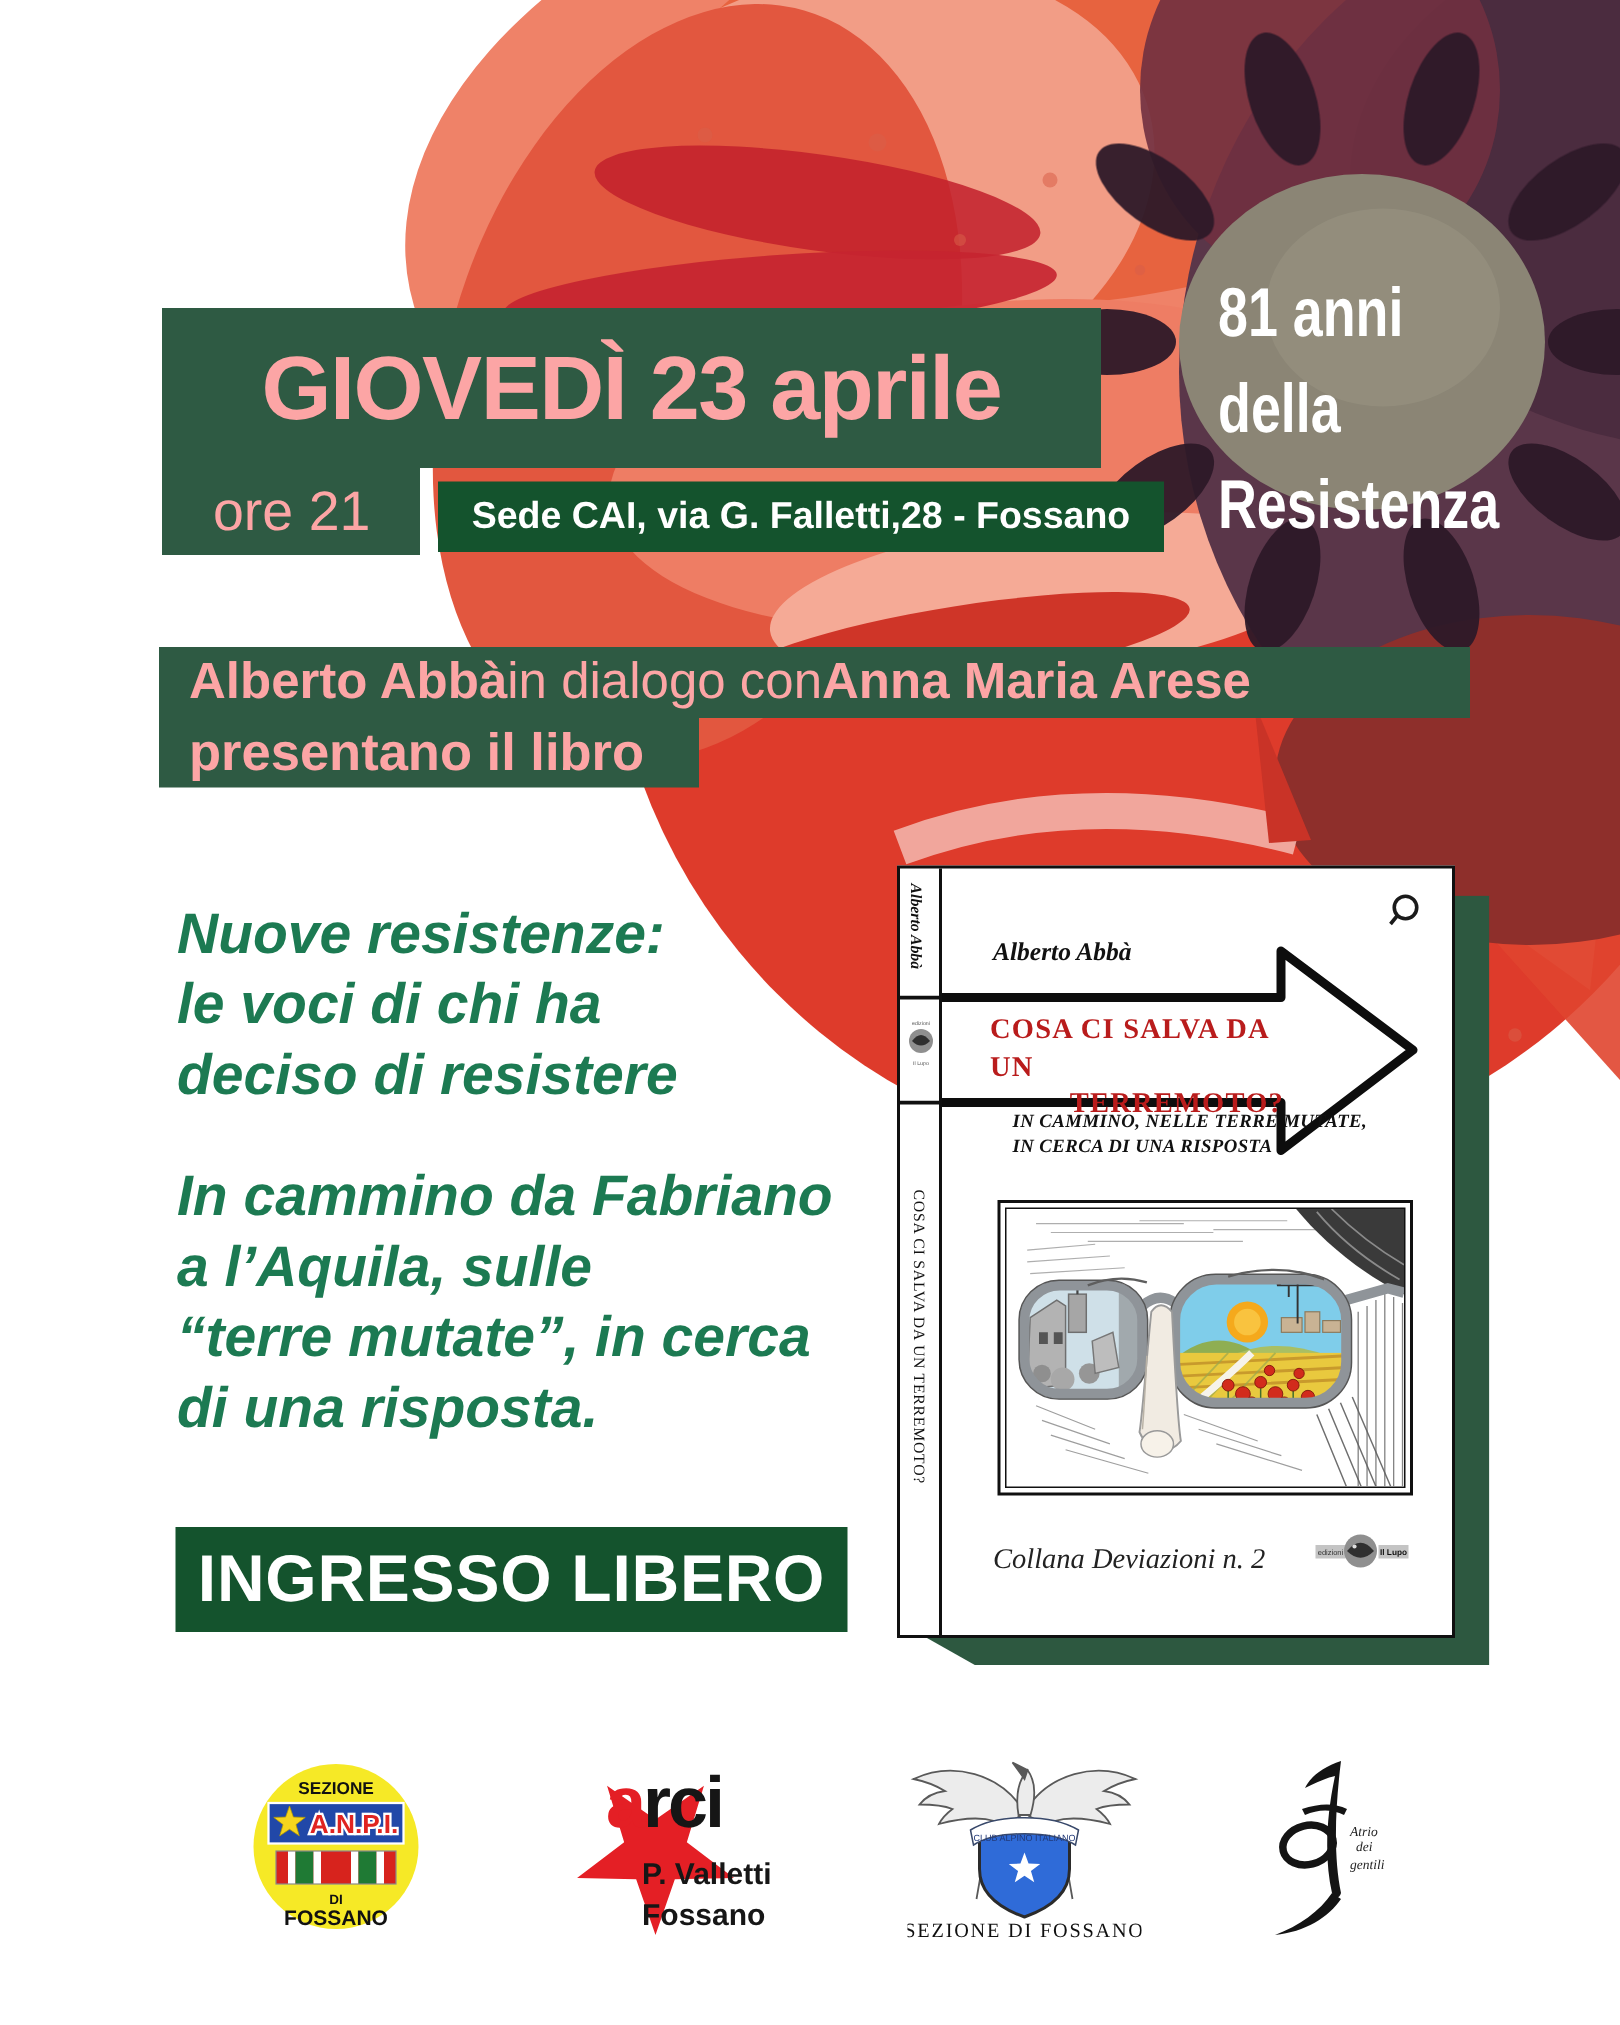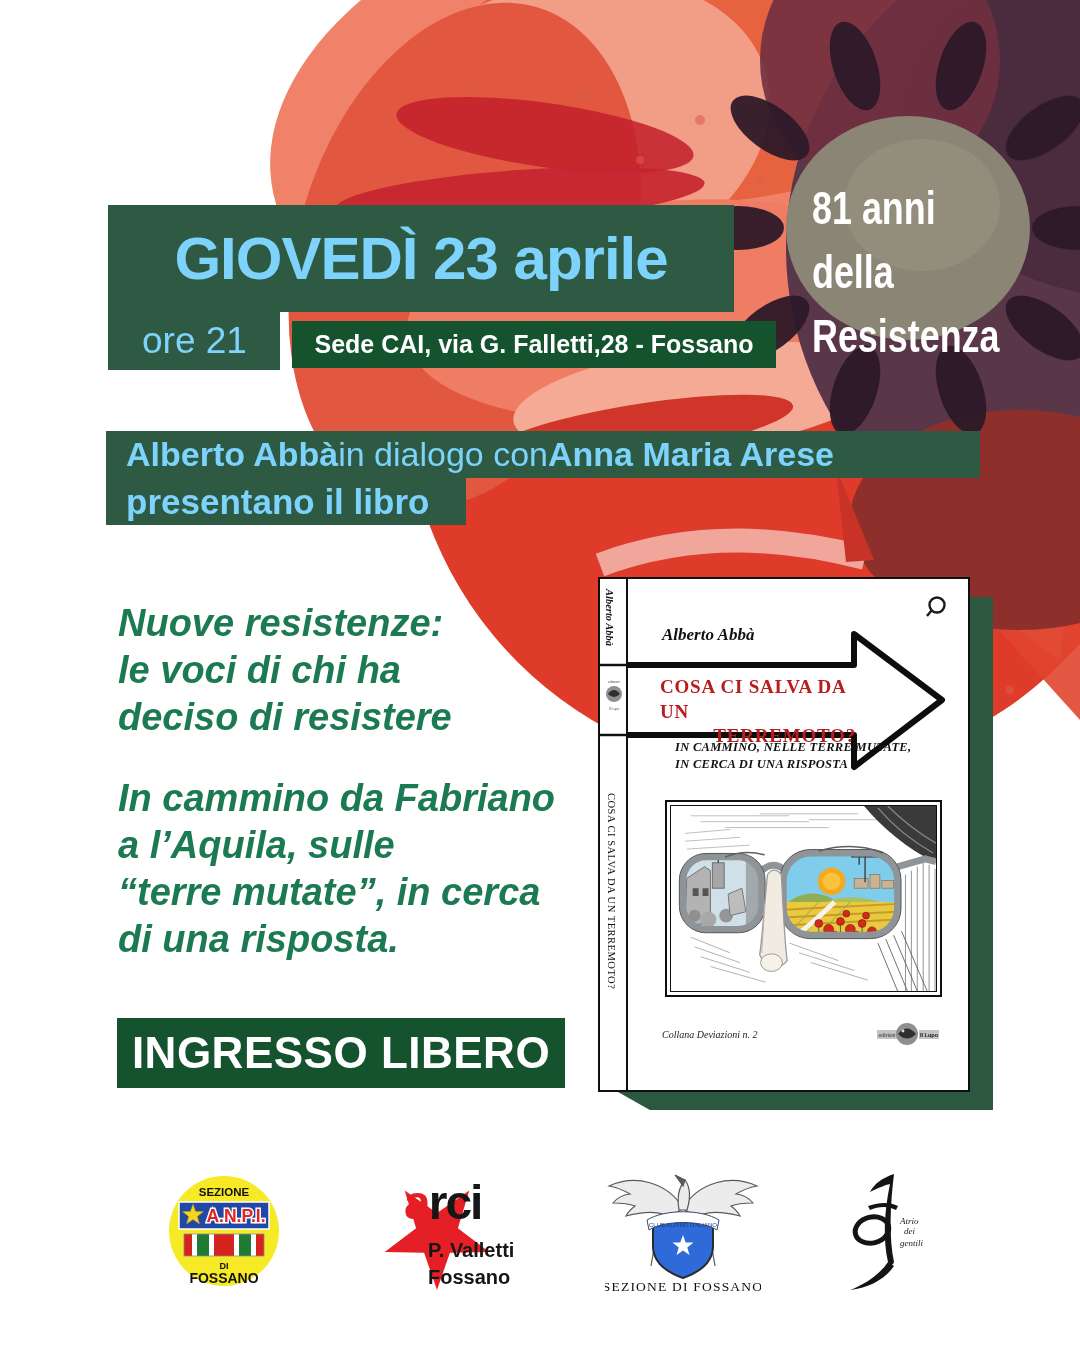--- a/index.html
+++ b/index.html
@@ -1,20 +1,20 @@
 <!DOCTYPE html>
 <html><head>
 <meta charset="utf-8">
 <style>
   html,body{margin:0;padding:0;background:#ffffff;}
   .poster{position:relative;width:1080px;height:1350px;overflow:hidden;background:#fff;
           font-family:"Liberation Sans",sans-serif;}
   .abs{position:absolute;}
   svg{display:block;}
-  .green-bg{background:#2e5a43;color:#7dd3fc;}
+  .green-bg{background:#2e5a43;color:#fca5a5;}
   .salmon-bg{background:#14532d;color:#fff;}
 
   
   #date-banner{left:108px;top:205px;width:626px;height:107px;display:flex;align-items:center;
                justify-content:center;font-size:60px;font-weight:bold;letter-spacing:-1px;}
   #time-tag{left:108px;top:312px;width:172px;height:58px;display:flex;align-items:center;
             padding-left:34px;box-sizing:border-box;font-size:37px;font-weight:400;}
   #venue-bar{left:292px;top:321px;width:484px;height:47px;display:flex;align-items:center;
              justify-content:center;font-size:25px;font-weight:bold;}
   #anniversary{left:812px;top:176px;width:280px;color:#fff;font-size:46px;font-weight:bold;
@@ -48,21 +48,21 @@
   #cover-author{position:absolute;left:62px;top:46px;font-size:17px;font-weight:bold;
                 font-style:italic;color:#111;}
   #cover-title{position:absolute;left:60px;top:96px;width:196px;font-size:19px;font-weight:bold;
                line-height:24.5px;letter-spacing:.8px;color:#b91c1c;}
   #cover-title .l2{text-align:right;}
   #cover-subtitle{position:absolute;left:62px;top:160px;font-size:12.5px;font-weight:bold;
                   font-style:italic;line-height:16.5px;letter-spacing:.3px;color:#111;margin-left:13px;}
   #illustration{position:absolute;left:65px;top:221px;width:277px;height:197px;
                 border:2.5px solid #101010;box-sizing:border-box;padding:3px;background:#fff;}
   #illustration .frame2{width:100%;height:100%;border:1px solid #101010;box-sizing:border-box;overflow:hidden;}
-  #series{position:absolute;left:62px;top:450px;font-size:10px;font-style:italic;color:#222;}
+  #series{position:absolute;left:62px;top:450px;font-size:19px;font-style:italic;color:#222;}
   #publisher-logo{position:absolute;left:276px;top:440px;}
   #magnifier{position:absolute;left:324px;top:16px;}
   #band-arrow{position:absolute;left:0;top:0;}
 
   
   #logo-anpi{left:167px;top:1172px;}
   #logo-arci{left:382px;top:1173px;width:160px;height:130px;}
   #arci-word{position:absolute;left:22px;top:2px;font-size:48px;font-weight:bold;
              letter-spacing:-2px;color:#161616;}
   #arci-word .a{color:#e41f25;}

